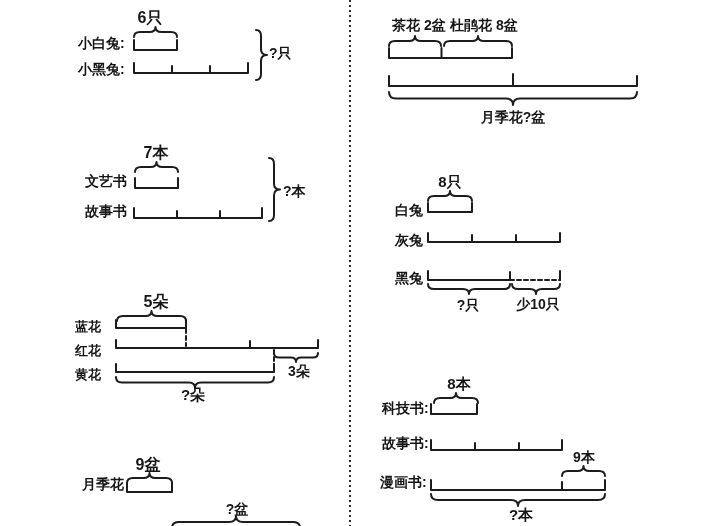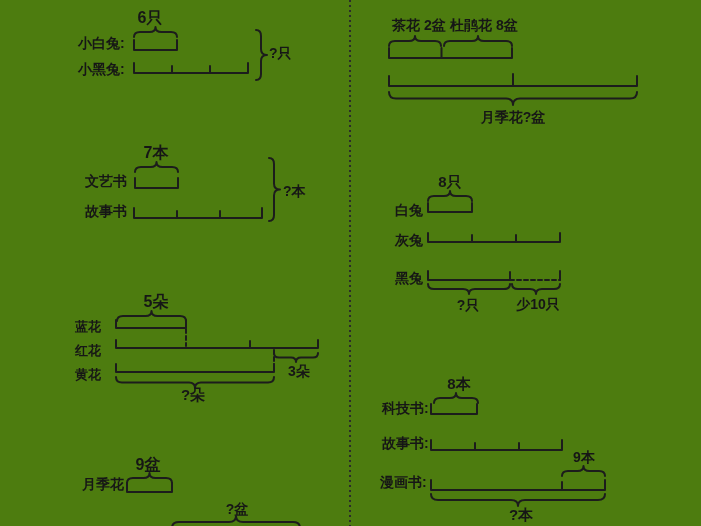--- a/index.html
+++ b/index.html
@@ -1,17 +1,17 @@
 <!DOCTYPE html>
 <html><head>
 <meta charset="utf-8">
 <style>
   html,body{margin:0;padding:0;background:#e8e8e8;}
   .sheet{
-    position:relative;width:701px;height:526px;background:#4d7c0f;
+    position:relative;width:701px;height:526px;background:#ffffff;
     overflow:hidden;font-family:"Liberation Sans", sans-serif;
   }
   svg{position:absolute;left:0;top:0;}
   .s{fill:none;stroke:#1c1c1c;stroke-width:2;stroke-linecap:round;stroke-linejoin:round;}
   .dash{stroke-dasharray:4 3;}
   .divider{fill:none;stroke:#2b2b2b;stroke-width:2;stroke-dasharray:2 3;}
   .t{font-weight:700;fill:#161616;}
   .s13{font-size:13px;}
   .s14{font-size:14px;}
   .s15{font-size:15px;}

